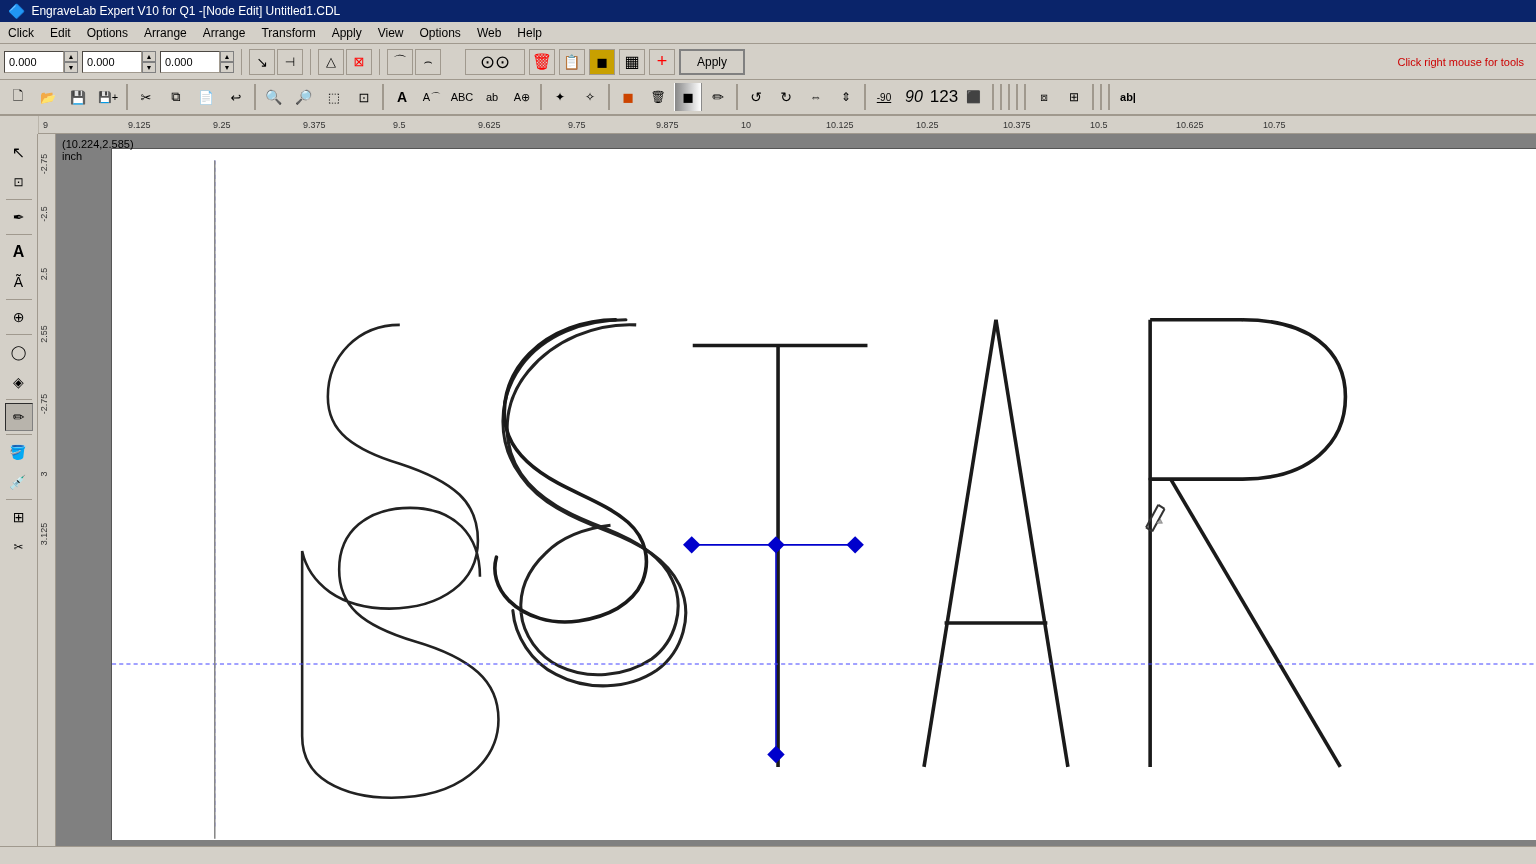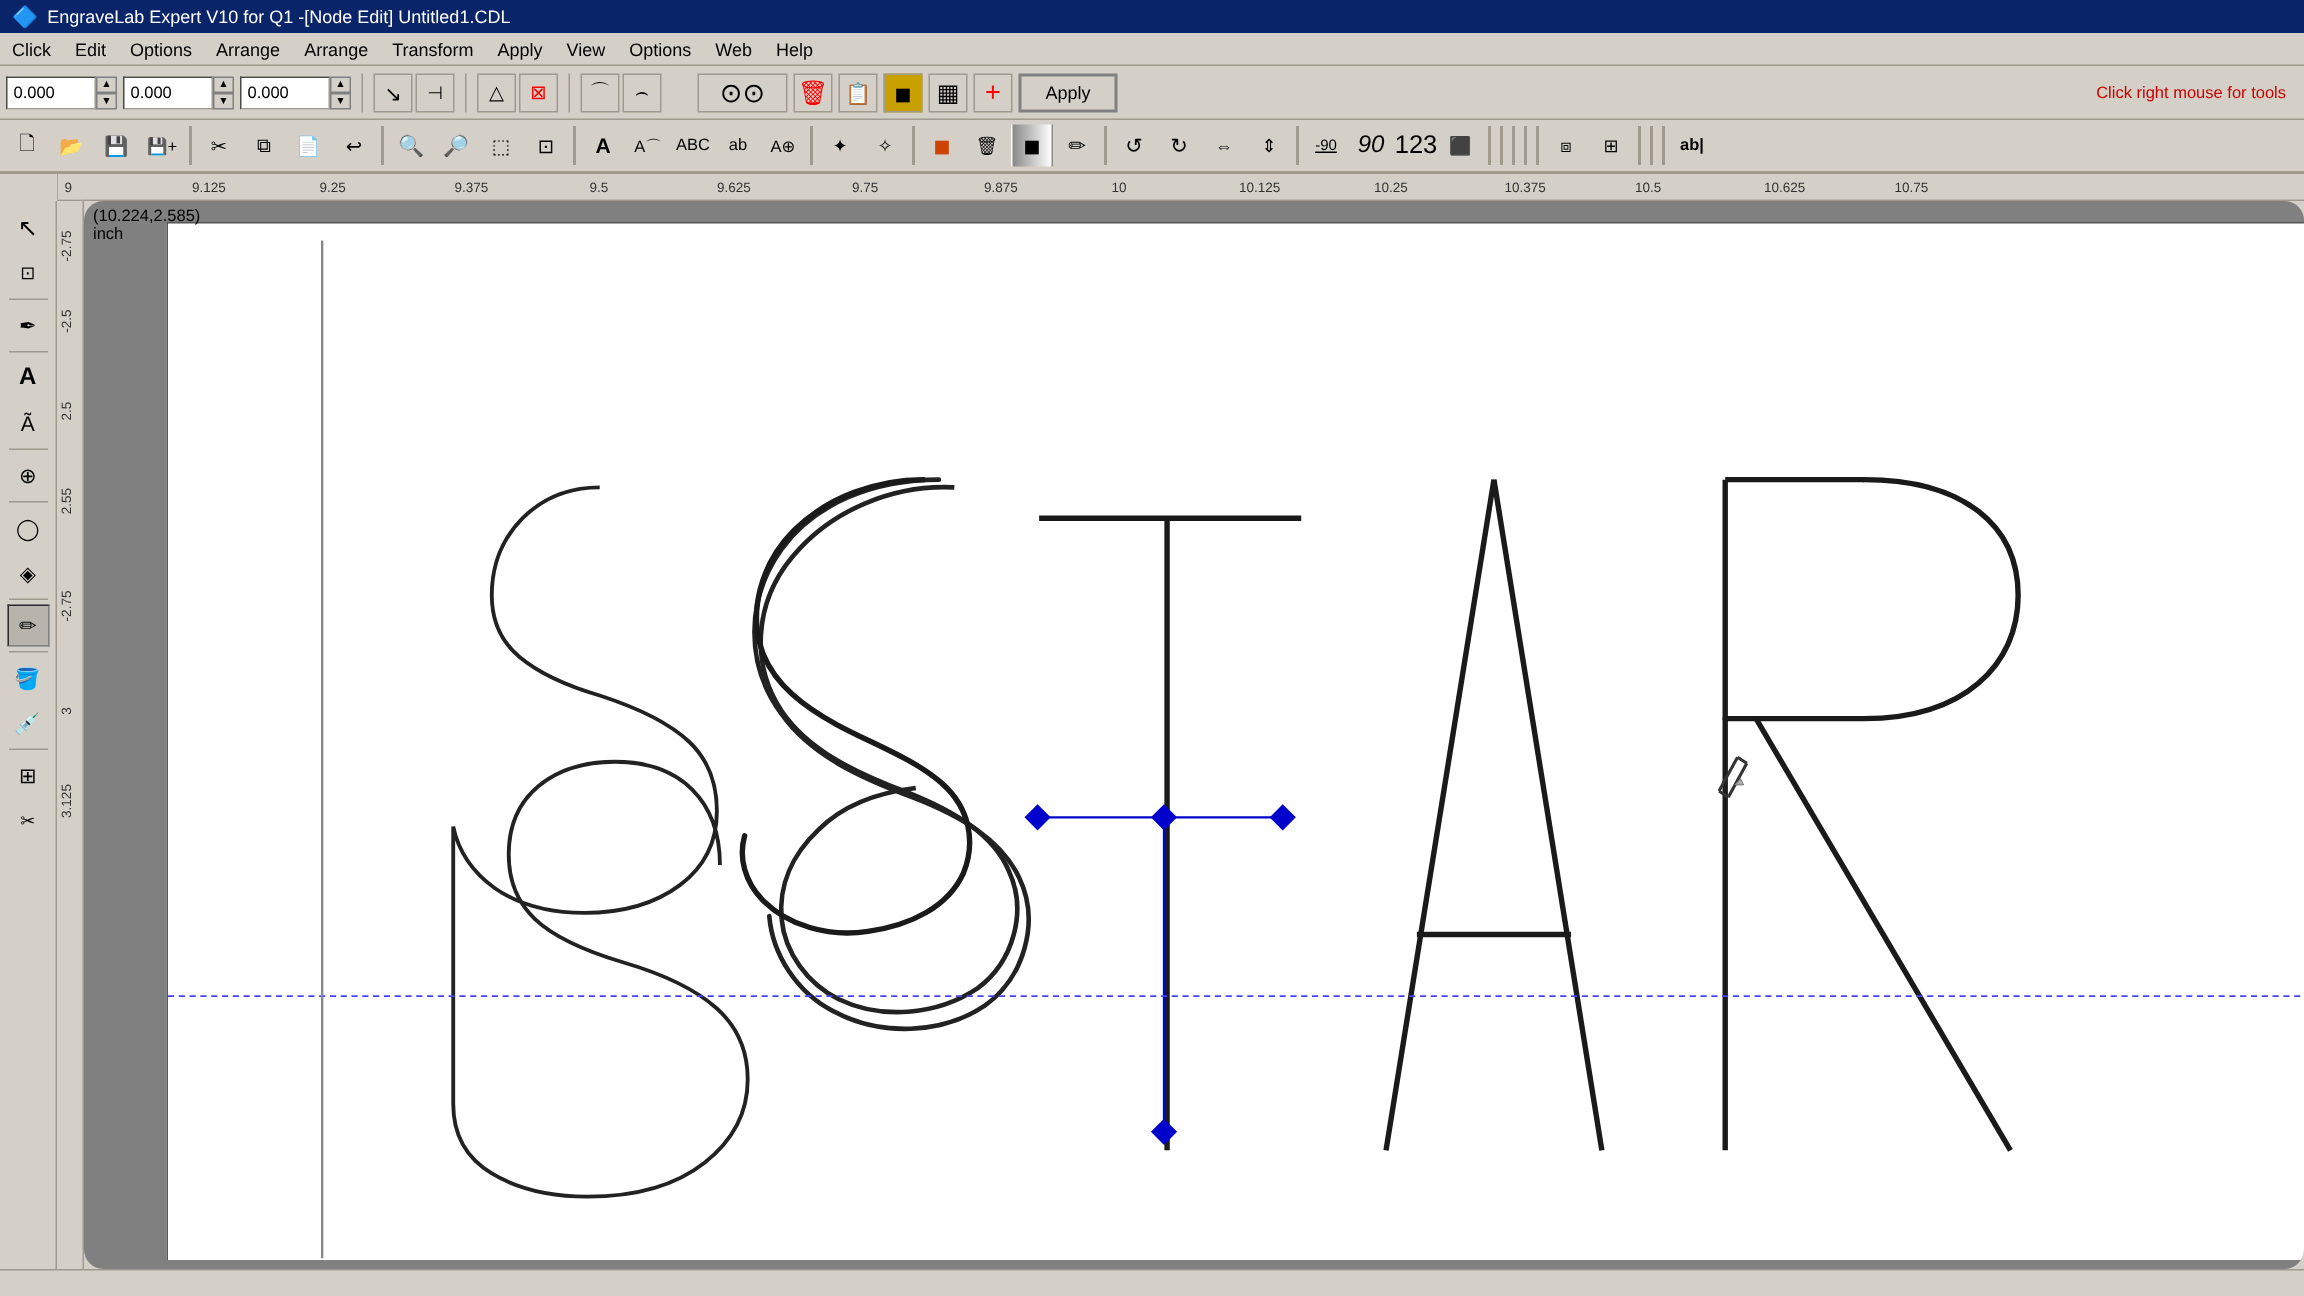--- a/index.html
+++ b/index.html
@@ -454,21 +454,21 @@
       <text x="9" y="30" font-size="9" fill="#333" text-anchor="middle" transform="rotate(-90,9,30)">-2.75</text>
       <text x="9" y="80" font-size="9" fill="#333" text-anchor="middle" transform="rotate(-90,9,80)">-2.5</text>
       <text x="9" y="140" font-size="9" fill="#333" text-anchor="middle" transform="rotate(-90,9,140)">2.5</text>
       <text x="9" y="200" font-size="9" fill="#333" text-anchor="middle" transform="rotate(-90,9,200)">2.55</text>
       <text x="9" y="270" font-size="9" fill="#333" text-anchor="middle" transform="rotate(-90,9,270)">-2.75</text>
       <text x="9" y="340" font-size="9" fill="#333" text-anchor="middle" transform="rotate(-90,9,340)">3</text>
       <text x="9" y="400" font-size="9" fill="#333" text-anchor="middle" transform="rotate(-90,9,400)">3.125</text>
     </svg>
   </div>
 
-  <div id="canvas-area" style="flex:1;background:#808080;position:relative;overflow:hidden;border-radius:13px;">
+  <div id="canvas-area" style="flex:1;background:#808080;position:relative;overflow:hidden;">
 
     <div id="coords-overlay" style="position:absolute;top:2px;left:2px;background:none;z-index:20;">
       <div style="font-size:11px;color:#000;">(10.224,2.585)</div>
       <div style="font-size:11px;color:#000;">inch</div>
     </div>
 
     <div id="canvas" style="position:absolute;top:14px;left:55px;right:0;bottom:0;background:white;border-left:1px solid #555;border-top:1px solid #555;">
 
       <svg id="main-svg" viewBox="0 0 1400 650" width="100%" height="100%">
 

